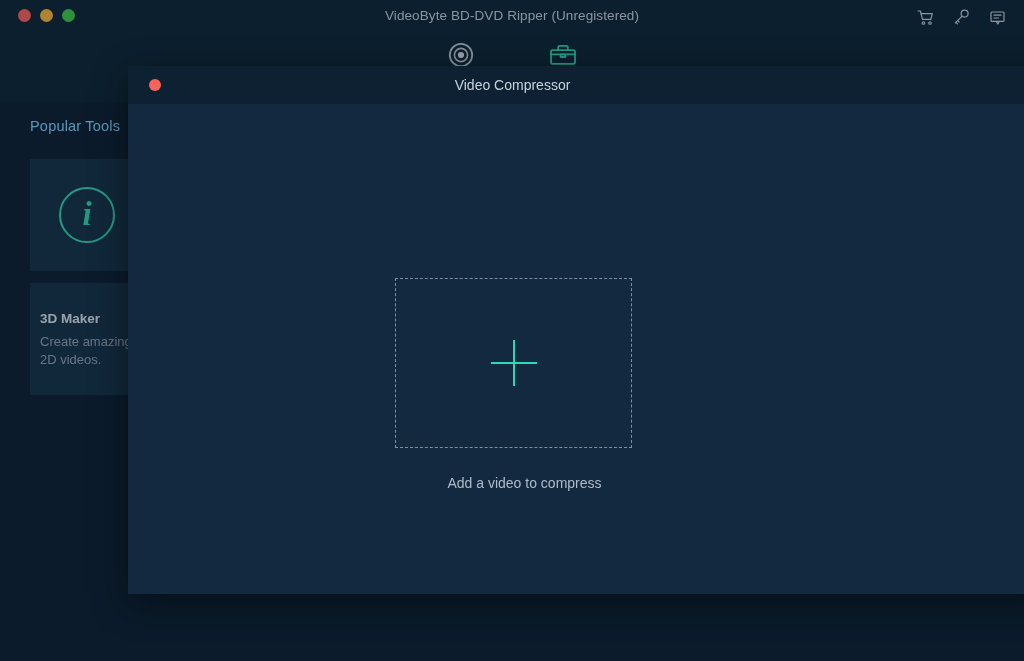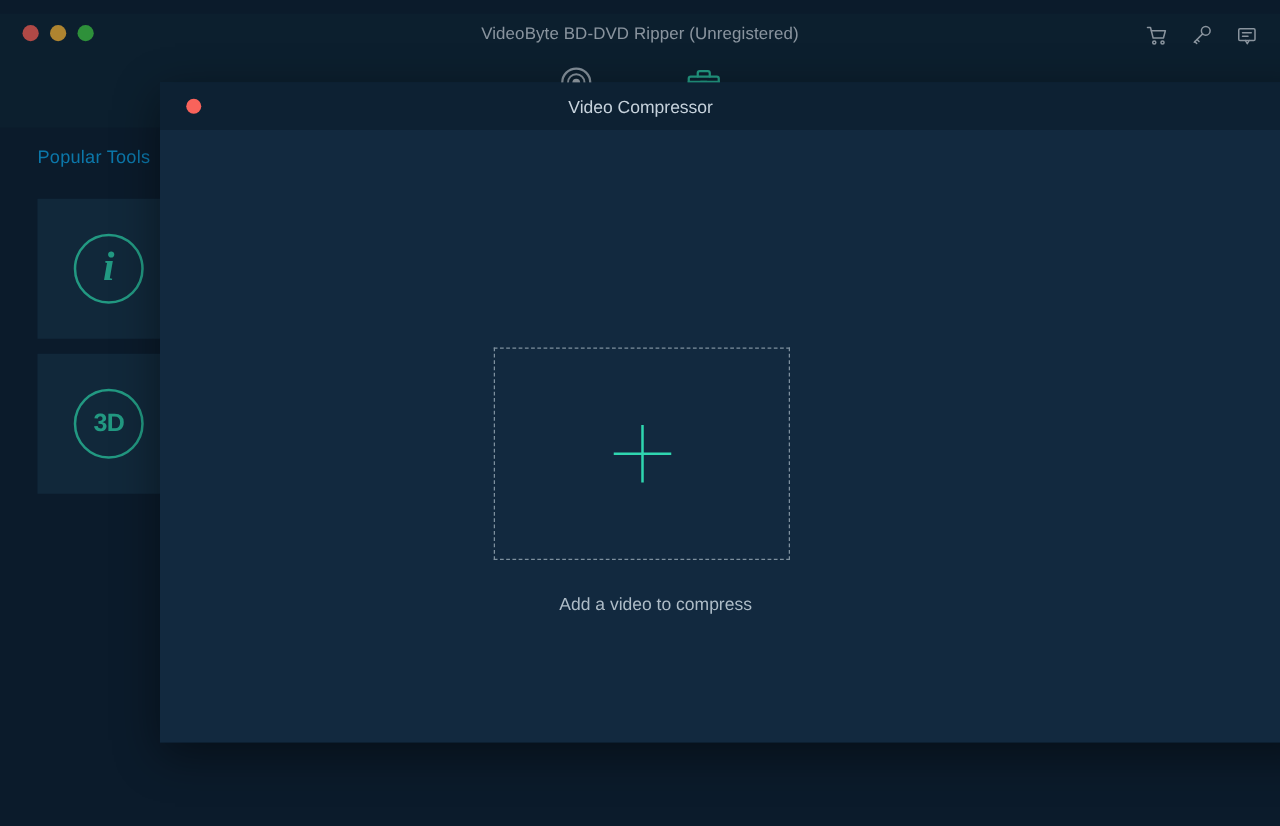--- a/index.html
+++ b/index.html
@@ -28,21 +28,20 @@
     background: #0e2134;
   }
 
   .titlebar {
     position: absolute;
     top: 0; left: 0;
     width: 1024px;
     height: 102px;
     background: #0e2739;
     background: linear-gradient(180deg,#0f2738 0%, #0f2839 100%);
-    margin-top: 11px;
   }
 
   .traffic-lights {
     position: absolute;
     top: 9px;
     left: 18px;
     display: flex;
     gap: 9px;
     align-items: center;
   }
@@ -109,21 +108,21 @@
     width: 1024px;
     height: 559px;
     background: #0d2134;
   }
 
   .section-title {
     position: absolute;
     top: 16px;
     left: 30px;
     font-size: 14.5px;
-    color: #0ea5e9;
+    color: #7dd3fc;
     letter-spacing: .2px;
   }
 
   .tool-card {
     position: absolute;
     left: 30px;
     width: 957px;
     background: #16344a;
     display: flex;
     align-items: center;
@@ -341,23 +340,20 @@
         <div class="card-text">
           <div class="card-title">Media Metadata Editor</div>
           <div class="card-desc">
             <span>Keep your media collections tidy and organized with your</span><br>
             <span>wanted metadata information.</span>
           </div>
         </div>
       </div>
 
       <div class="tool-card card-2">
-        <div class="card-badge">
-          <span class="glyph-3d">3D</span>
-        </div>
         <div class="card-text">
           <div class="card-title">3D Maker</div>
           <div class="card-desc">
             <span>Create amazing and immersive 3D movies from your normal</span><br>
             <span>2D videos.</span>
           </div>
         </div>
       </div>
 
     </div>

